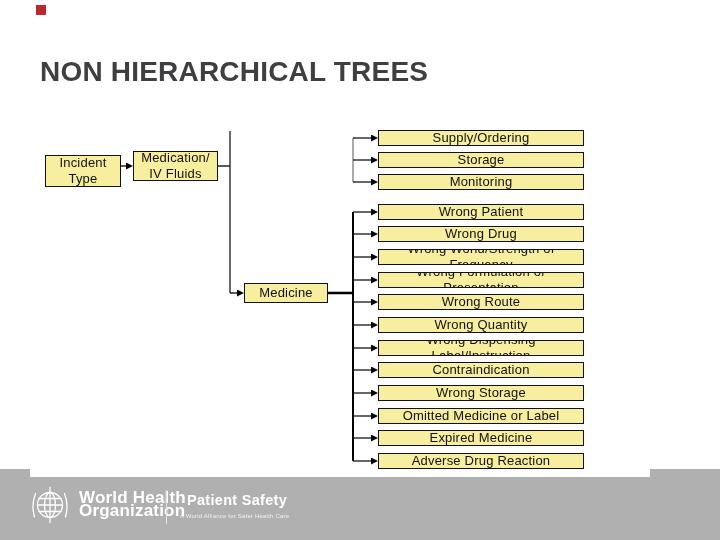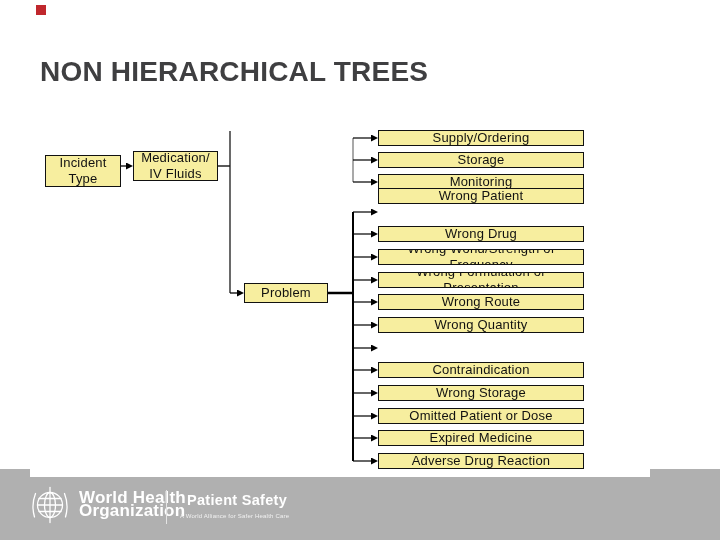--- a/index.html
+++ b/index.html
@@ -74,35 +74,36 @@
     <line x1="353" y1="416" x2="371" y2="416" stroke="#000" stroke-width="1.2" marker-end="url(#arr)"></line>
     <line x1="353" y1="438" x2="371" y2="438" stroke="#000" stroke-width="1.2" marker-end="url(#arr)"></line>
     <line x1="353" y1="461" x2="371" y2="461" stroke="#000" stroke-width="1.2" marker-end="url(#arr)"></line>
   </svg>
 
   <div class="box box-incident">Incident Type</div>
   <div class="box box-medication">
     <span>Medication/</span>
     <span>IV Fluids</span>
   </div>
-  <div class="box box-problem">Problem</div>
+  <div class="box box-problem">Medicine</div>
 
   <div class="box leaf" style="top:130px">Supply/Ordering</div>
   <div class="box leaf" style="top:152px">Storage</div>
   <div class="box leaf" style="top:174px">Monitoring</div>
 
-  <div class="box leaf" style="top:188px">Wrong Patient</div>
+  <div class="box leaf" style="top:204px">Wrong Patient</div>
   <div class="box leaf" style="top:226px">Wrong Drug</div>
   <div class="box leaf" style="top:249px">Wrong World/Strength of Frequency</div>
   <div class="box leaf" style="top:272px">Wrong Formulation or Presentation</div>
   <div class="box leaf" style="top:294px">Wrong Route</div>
   <div class="box leaf" style="top:317px">Wrong Quantity</div>
+  <div class="box leaf" style="top:340px">Wrong Dispensing Label/Instruction</div>
   <div class="box leaf" style="top:362px">Contraindication</div>
   <div class="box leaf" style="top:385px">Wrong Storage</div>
-  <div class="box leaf" style="top:408px">Omitted Patient or Dose</div>
+  <div class="box leaf" style="top:408px">Omitted Medicine or Label</div>
   <div class="box leaf" style="top:430px">Expired Medicine</div>
   <div class="box leaf" style="top:453px">Adverse Drug Reaction</div>
 
   <div class="footer-edge-left"></div>
   <div class="footer-edge-right"></div>
   <div class="footer-band"></div>
 
   <svg class="who-emblem" viewBox="0 0 40 40" xmlns="http://www.w3.org/2000/svg" fill="none" stroke="#ffffff" stroke-width="1.3" stroke-linecap="round">
     <circle cx="20" cy="19" r="12.5"></circle>
     <ellipse cx="20" cy="19" rx="5.5" ry="12.5"></ellipse>

